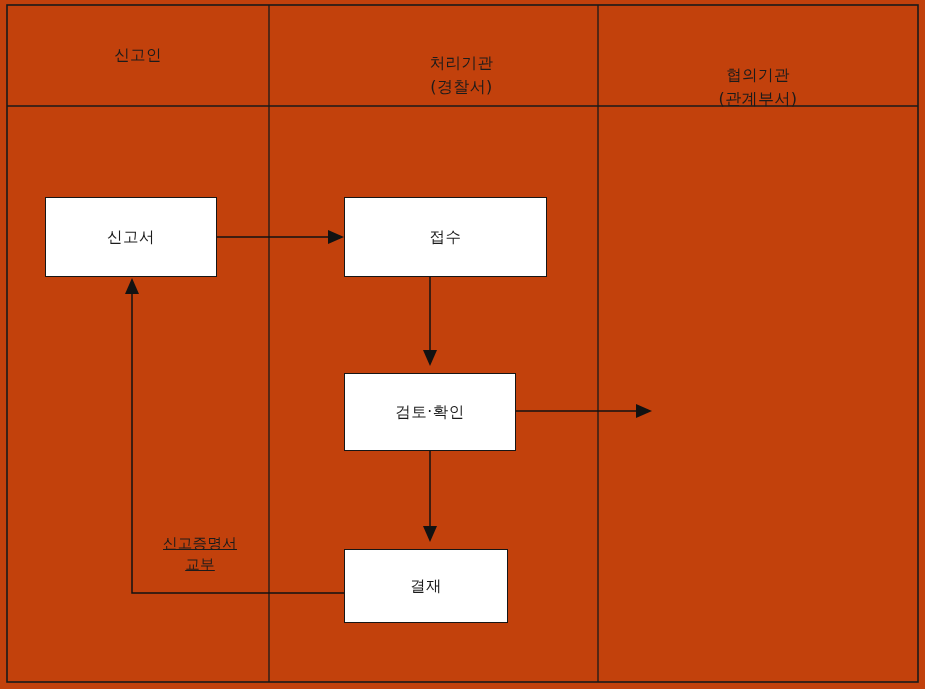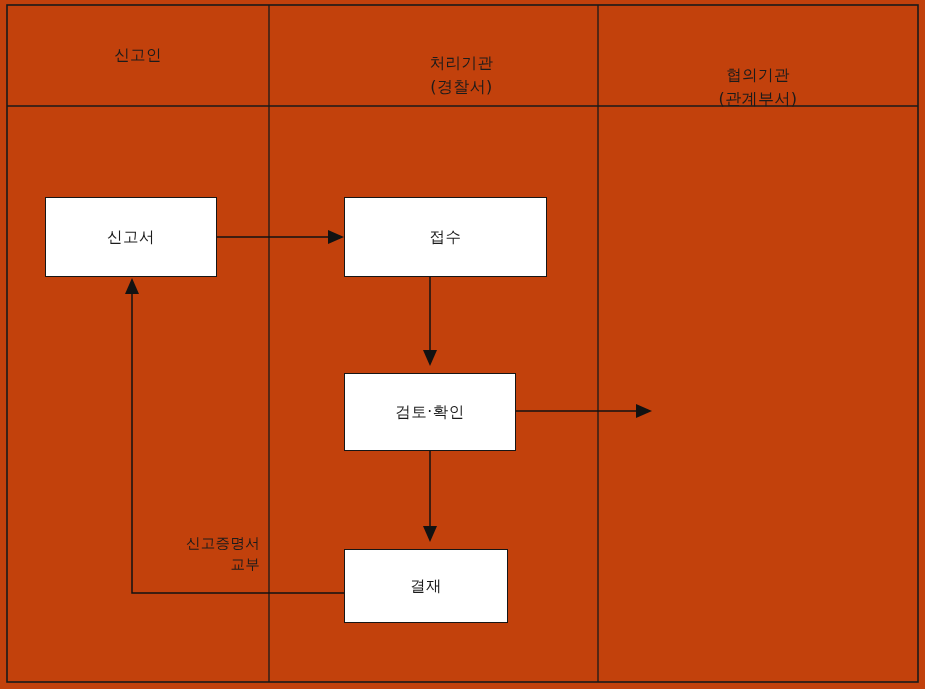--- a/index.html
+++ b/index.html
@@ -72,21 +72,22 @@
     letter-spacing: 0.4px;
     line-height: 1.55;
   }
   .edge-annotation {
     position: absolute;
     font-size: 14.5px;
     color: #1b1b1b;
     line-height: 1.45;
     letter-spacing: 0.3px;
     white-space: pre-line;
-    text-align: right;
+    text-align: center;
+    text-decoration: underline;
   }
   .connector {
     stroke: #121212;
     stroke-width: 1.5;
     fill: none;
   }
   .arrow-head {
     fill: #121212;
     stroke: none;
   }

